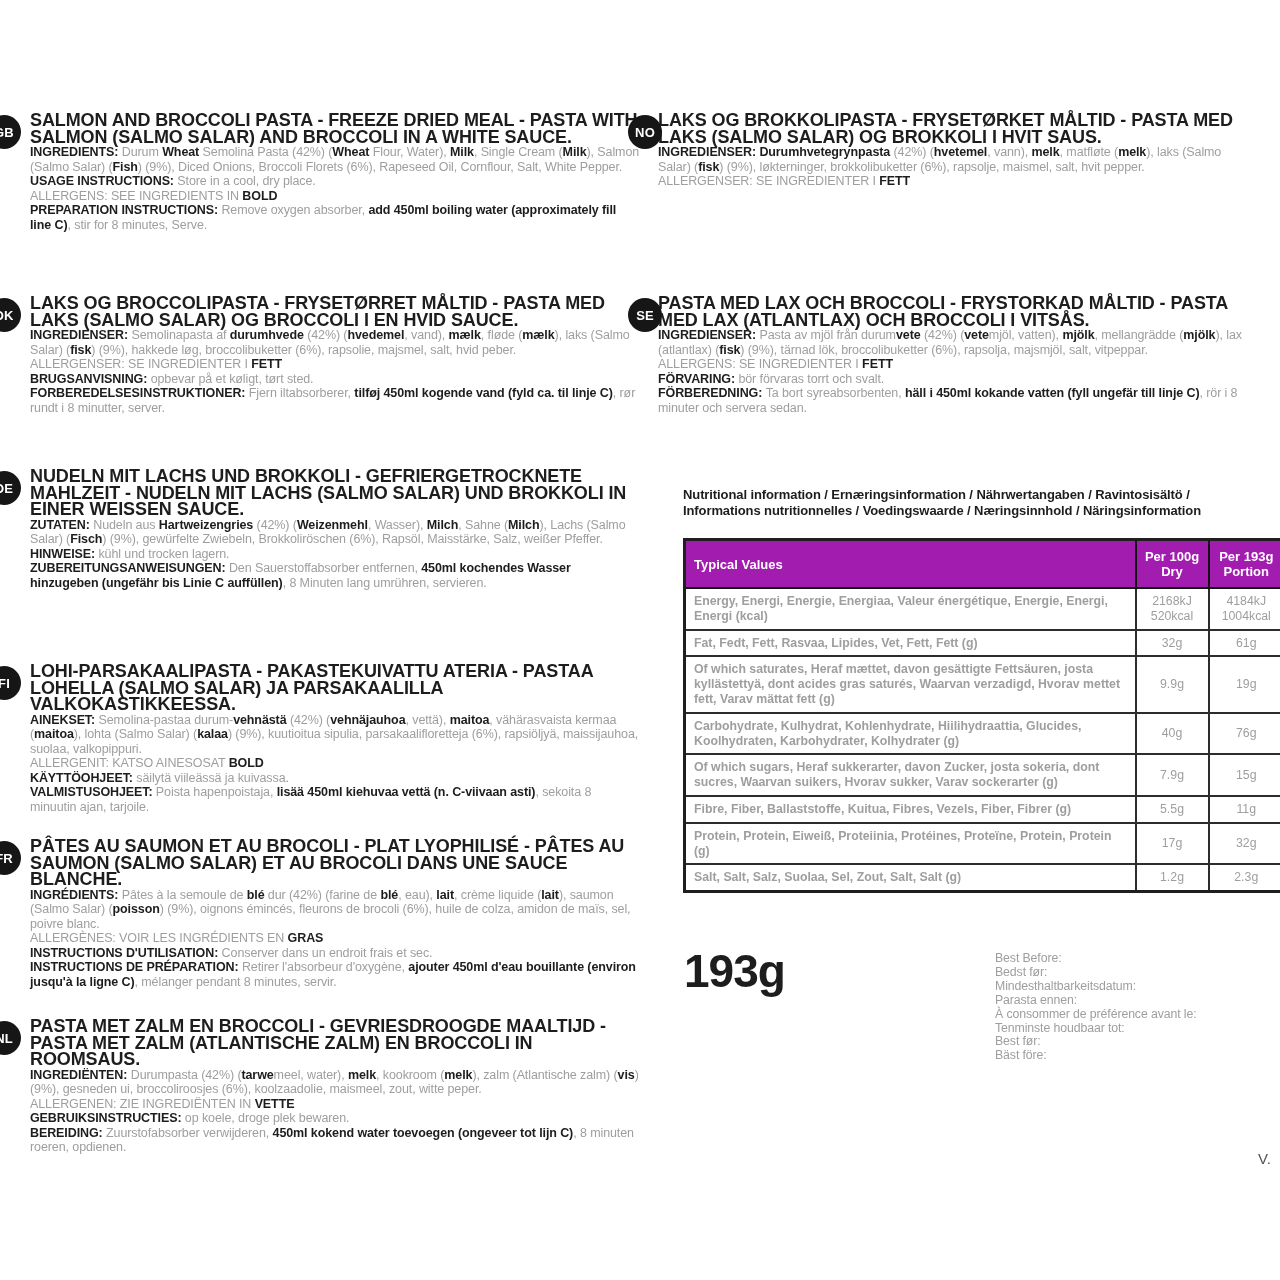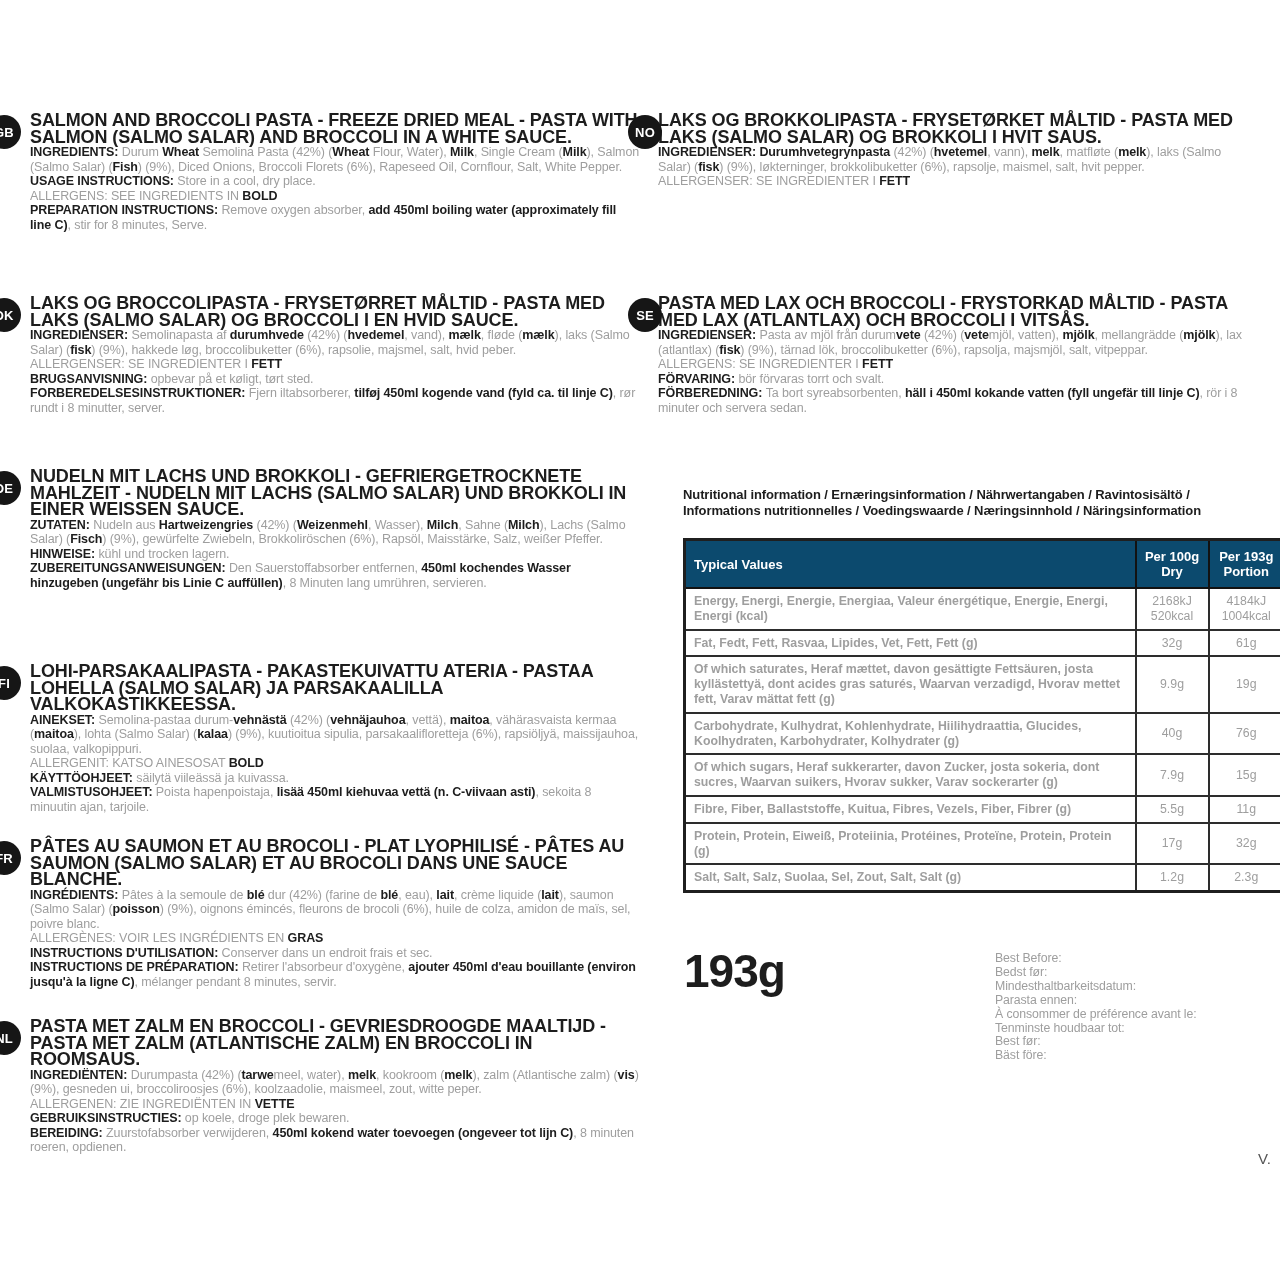--- a/index.html
+++ b/index.html
@@ -42,21 +42,21 @@
   }
   .nutri-table-wrap{position:absolute;left:683px;top:538px;width:600px;}
   table.nutri{
     border-collapse:collapse;width:600px;table-layout:fixed;
     border:3px solid #1f1f1f;
   }
   table.nutri th,table.nutri td{
     border:2px solid #2d2d2d;vertical-align:middle;
   }
   table.nutri thead th{
-    background:#0c4a6e;color:#ffffff;border-color:#121212;
+    background:#a21caf;color:#ffffff;border-color:#121212;
     font-size:13px;line-height:15px;padding:8px 8px;
   }
   th.col-typical{text-align:left;font-size:13.5px;}
   th.col-num{text-align:center;white-space:pre-line;font-size:12.5px;width:73px;}
   td.row-label{
     color:#9e9e9e;font-size:12.3px;line-height:14.8px;padding:5px 8px;
     font-weight:bold;text-align:left;
   }
   td.row-value{
     color:#9e9e9e;font-size:12.3px;line-height:14.8px;text-align:center;

